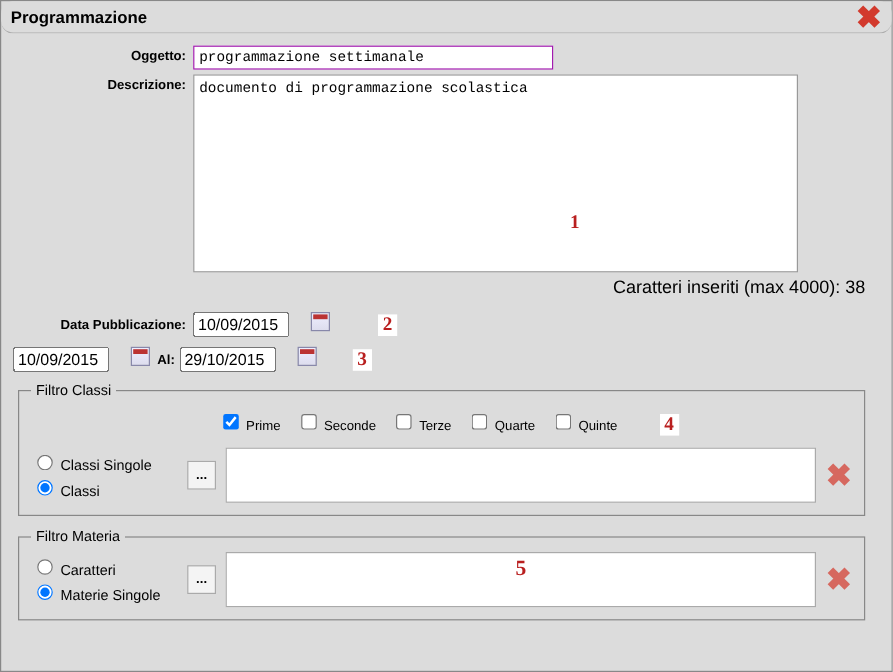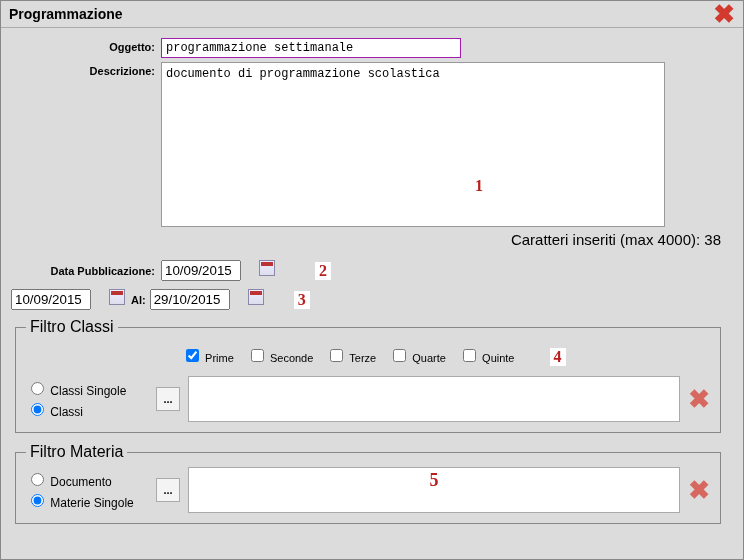--- a/index.html
+++ b/index.html
@@ -22,20 +22,21 @@
 }
 .titlebar {
   background: #dcdcdc;
   padding: 4px 8px;
   font-weight: bold;
   font-size: 14px;
   display: flex;
   justify-content: space-between;
   align-items: center;
   border-bottom: 1px solid #aaa;
+  border-radius: 10px;
 }
 .titlebar .close {
   color: #d23a2d;
   font-size: 26px;
   font-weight: bold;
   cursor: pointer;
   line-height: 18px;
 }
 .content {
   padding: 10px 18px 10px 10px;
@@ -122,21 +123,21 @@
 }
 .marker1 { position: absolute; left: 460px; top: 115px; }
 .marker2 { margin-left: 40px; }
 .marker3 { margin-left: 30px; }
 .marker4 { margin-left: 22px; }
 fieldset {
   border: 1px solid #888;
   margin: 6px 4px 10px 4px;
   padding: 6px 10px 10px 10px;
 }
-legend { font-size: 16px; padding: 0 4px; }
+legend { font-size: 12px; padding: 0 4px; }
 .chk-row { margin: 4px 0 10px 156px; }
 .chk-row label { margin-right: 10px; }
 .filter-line { display: flex; align-items: center; }
 .radio-col { width: 130px; }
 .radio-col label { display: block; margin: 2px 0; font-size: 12px; }
 .sq-btn {
   width: 24px; height: 24px;
   border: 1px solid #aaa;
   background: #f4f4f4;
   cursor: pointer;
@@ -233,21 +234,21 @@
         <div class="sq-btn">...</div>
         <div class="filter-text"></div>
         <span class="red-x">✖</span>
       </div>
     </fieldset>
 
     <fieldset>
       <legend>Filtro Materia</legend>
       <div class="filter-line">
         <div class="radio-col">
-          <label><input type="radio" name="fm" style=""> <span>Documento</span></label>
+          <label><input type="radio" name="fm" style=""> <span>Caratteri</span></label>
           <label><input type="radio" name="fm" checked="" style=""> <span>Materie Singole</span></label>
         </div>
         <div class="sq-btn">...</div>
         <div class="filter-text"><span class="inner5">5</span></div>
         <span class="red-x">✖</span>
       </div>
     </fieldset>
 
   </div>
 </div>

